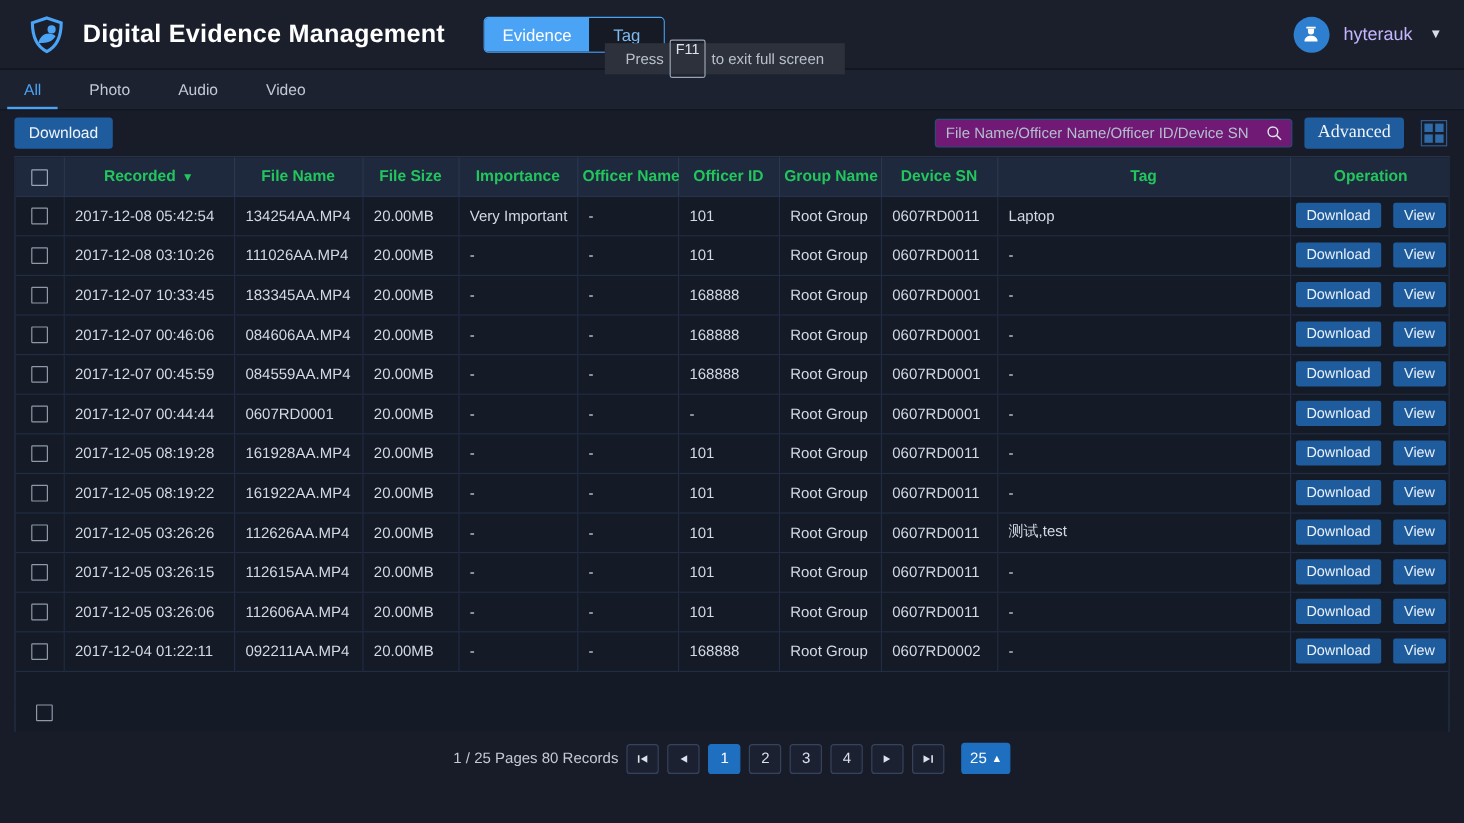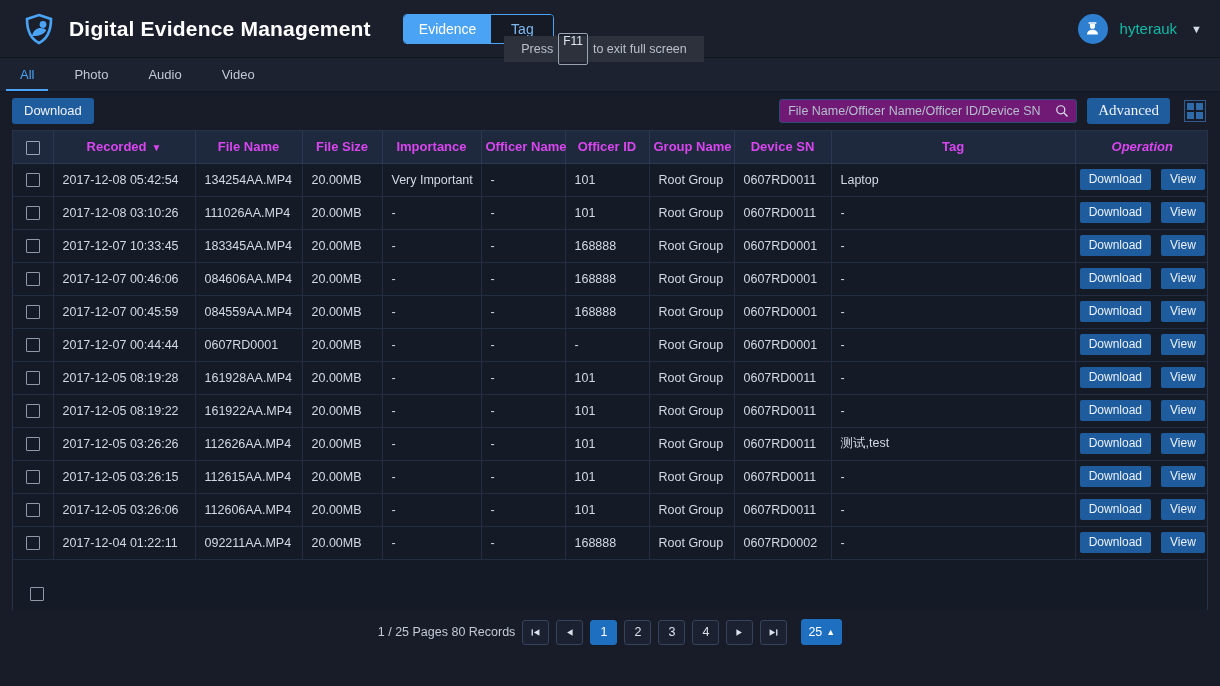--- a/index.html
+++ b/index.html
@@ -55,21 +55,21 @@
     display: flex;
     align-items: center;
     cursor: pointer;
   }
   .avatar {
     width: 30px; height: 30px; border-radius: 50%;
     background: #2f7fd0;
     display: flex; align-items: center; justify-content: center;
     flex: none;
   }
-  .user-name { color: #14b8a6; font-size: 15px; margin-left: 12px; }
+  .user-name { color: #c4b5fd; font-size: 15px; margin-left: 12px; }
   .caret-down { margin-left: 14px; color: #d6dce6; font-size: 11px; }
 
   
   .fs-hint {
     position: absolute;
     left: 504px; top: 36px;
     width: 200px; height: 26px;
     background: #2c313c;
     display: flex; align-items: center; justify-content: center;
     color: #b9c0cc;
@@ -186,31 +186,31 @@
     overflow: hidden;
     position: relative;
   }
   table { border-collapse: collapse; width: 100%; table-layout: fixed; }
   thead th {
     background: #1e2troubles;
   }
   thead tr { background: #1e293d; }
   th {
     height: 32px;
-    color: #d946ef;
+    color: #22c55e;
     font-size: 13px;
     font-weight: bold;
     border-right: 1px solid #2b3category;
     border-right: 1px solid #2b3852;
     border-bottom: 1px solid #2b3852;
     text-align: center;
     white-space: nowrap;
     padding: 0 4px;
   }
-  th:last-child { border-right: none; font-style: italic; }
+  th:last-child { border-right: none; }
   td {
     height: 33px;
     color: #d3dae4;
     font-size: 12.5px;
     border-right: 1px solid #222c42;
     border-bottom: 1px solid #222c42;
     padding: 0 9px;
     white-space: nowrap;
     overflow: hidden;
   }

